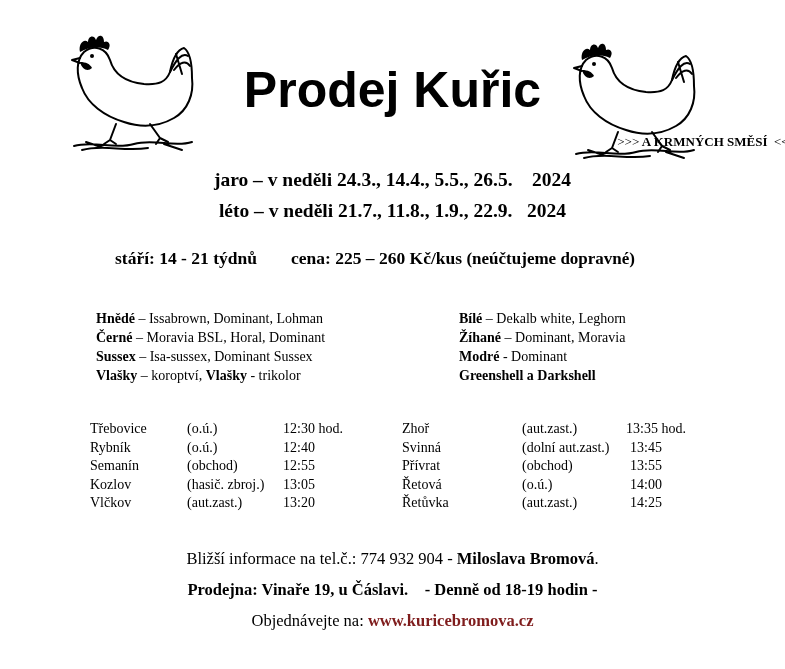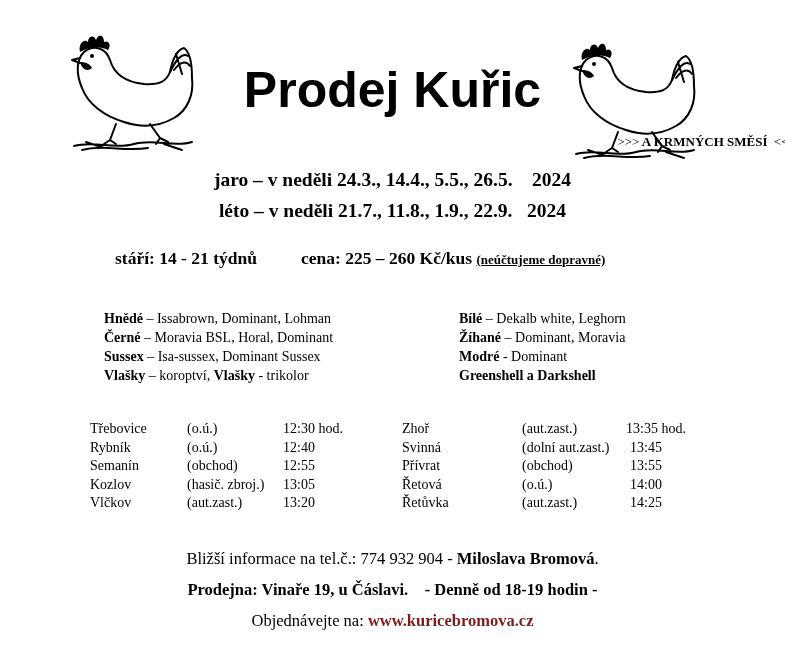--- a/index.html
+++ b/index.html
@@ -42,28 +42,28 @@
       white-space: pre;
     }
     .season-spring { top: 167px; }
     .season-summer { top: 198px; }
 
     .info-row {
       position: absolute; top: 246px; left: 115px;
       font-size: 17.5px; font-weight: bold;
       white-space: pre; line-height: 24px;
     }
-    .info-row .note { font-size: 13px; text-decoration: underline; }
-    .info-row .price { margin-left: 44px; }
+    .info-row .note { font-size: 17px; }
+    .info-row .price { margin-left: 34px; }
 
     .breeds {
       position: absolute; top: 309px;
       font-size: 14px; line-height: 19px;
     }
-    .breeds-left { left: 104px; }
+    .breeds-left { left: 96px; }
     .breeds-right { left: 459px; }
     .breeds .row { white-space: pre; }
     .breeds b { font-weight: bold; }
 
     .stops {
       position: absolute; top: 420px;
       font-size: 14px; line-height: 18.5px;
     }
     .stops .row { display: flex; white-space: pre; }
     .stops-left { left: 90px; }

